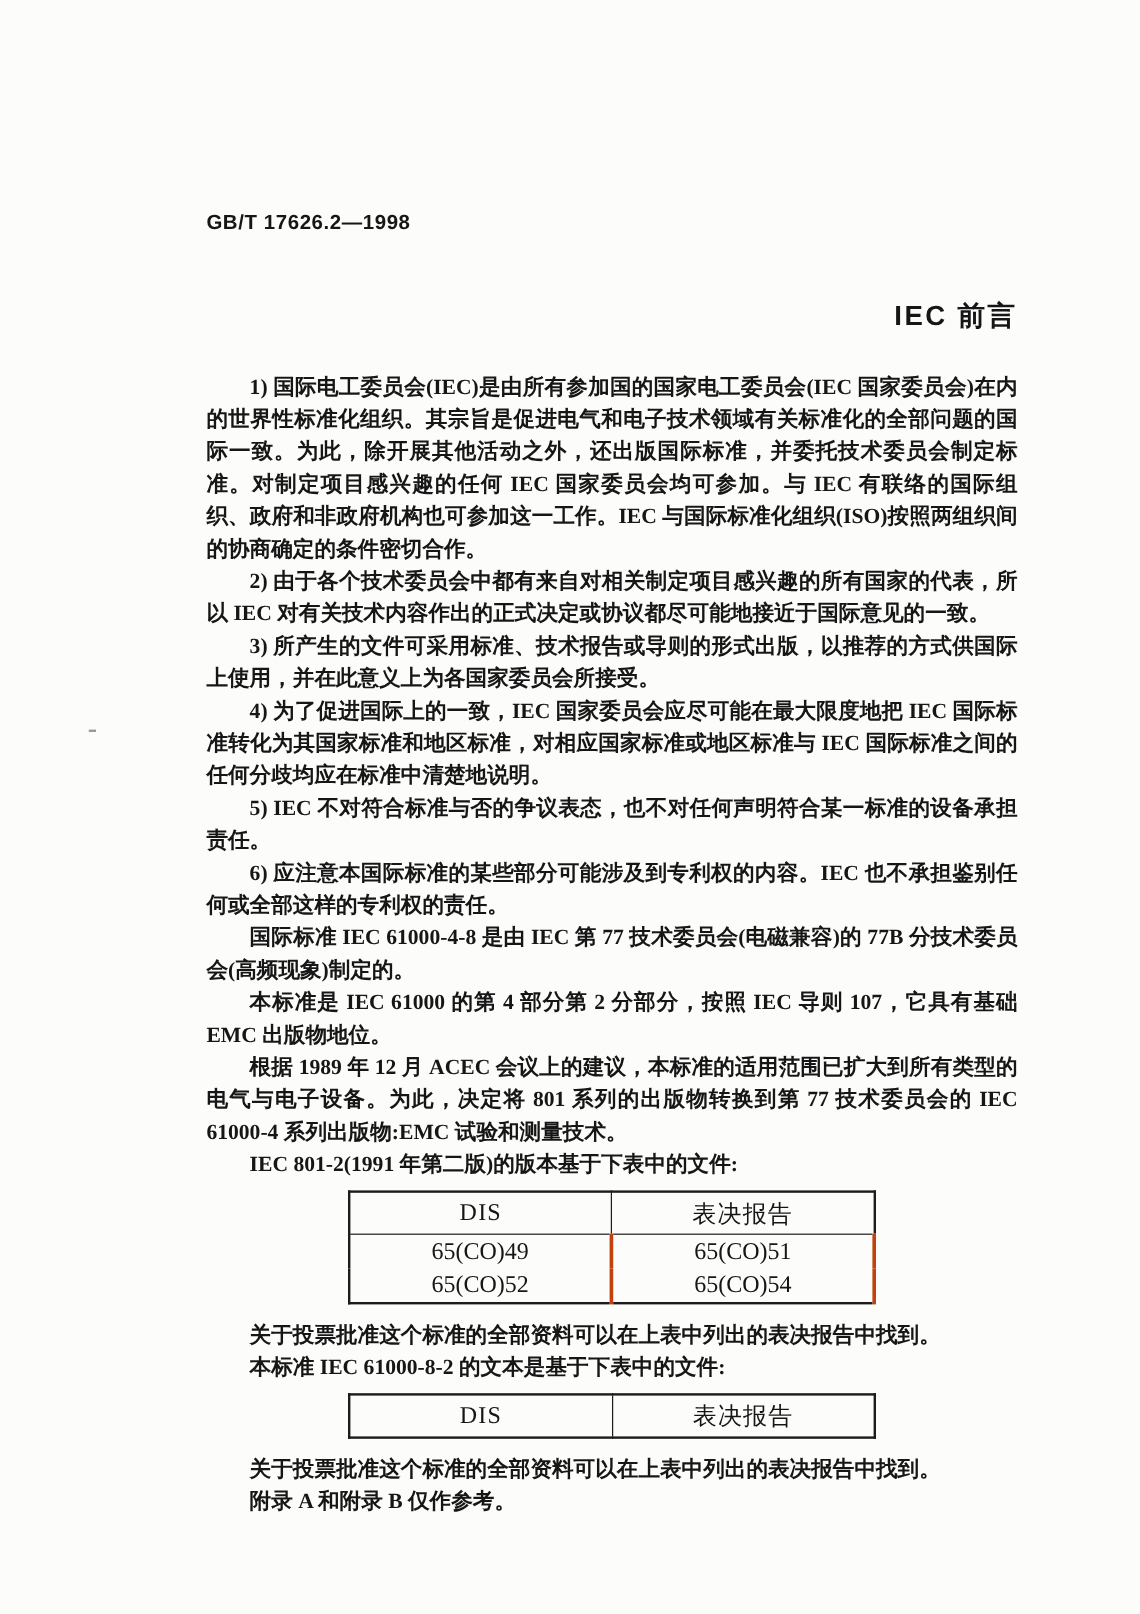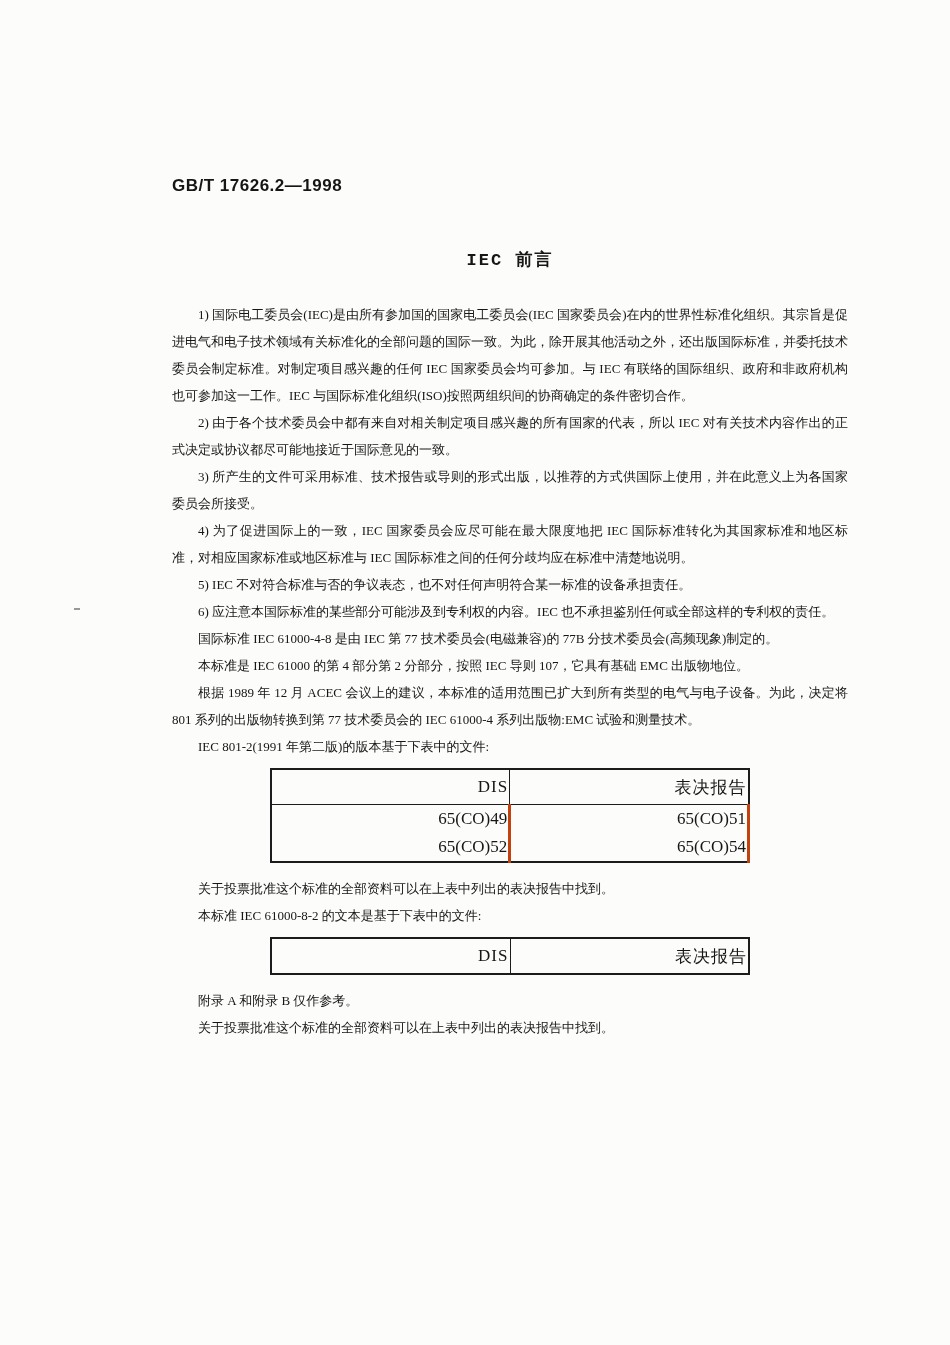--- a/index.html
+++ b/index.html
@@ -22,41 +22,42 @@
     margin-left: 28px;
   }
   .doc-number {
     font-family: "Liberation Sans", "DejaVu Sans", sans-serif;
     font-weight: bold;
     font-size: 17px;
     letter-spacing: 0.5px;
   }
   .doc-title {
     margin: 52px 0 30px 0;
-    text-align: center;
-    font-family: Liberation Mono, monospace;
+    text-align: right;
+    font-family: Liberation Sans, sans-serif;
     font-weight: bold;
-    font-size: 17px;
+    font-size: 23px;
     letter-spacing: 2px;
   }
   p.body-par {
     margin: 0;
     text-indent: 2em;
-    font-size: 13px;
+    font-size: 18px;
     line-height: 27px;
     text-align: justify;
+    font-weight: bold;
   }
   table.doc-table {
-    width: 480px;
+    width: 440px;
     margin: 8px auto 12px auto;
     border-collapse: collapse;
     border: 2px solid #1c1c1c;
     table-layout: fixed;
-    text-align: right;
-    font-size: 17px;
+    text-align: center;
+    font-size: 20px;
   }
   table.doc-table th {
     font-weight: normal;
     height: 32px;
     border-bottom: 1px solid #1c1c1c;
     border-left: 1px solid #1c1c1c;
     border-right: 1px solid #1c1c1c;
     letter-spacing: 1px;
   }
   table.doc-table td {
@@ -119,17 +120,17 @@
 
     <table class="doc-table">
       <tbody>
         <tr>
           <th>DIS</th>
           <th>表决报告</th>
         </tr>
       </tbody>
     </table>
 
+    <p class="body-par">关于投票批准这个标准的全部资料可以在上表中列出的表决报告中找到。</p>
     <p class="body-par">附录 A 和附录 B 仅作参考。</p>
-    <p class="body-par">关于投票批准这个标准的全部资料可以在上表中列出的表决报告中找到。</p>
 
   </div>
 </div>
 
 </body></html>

